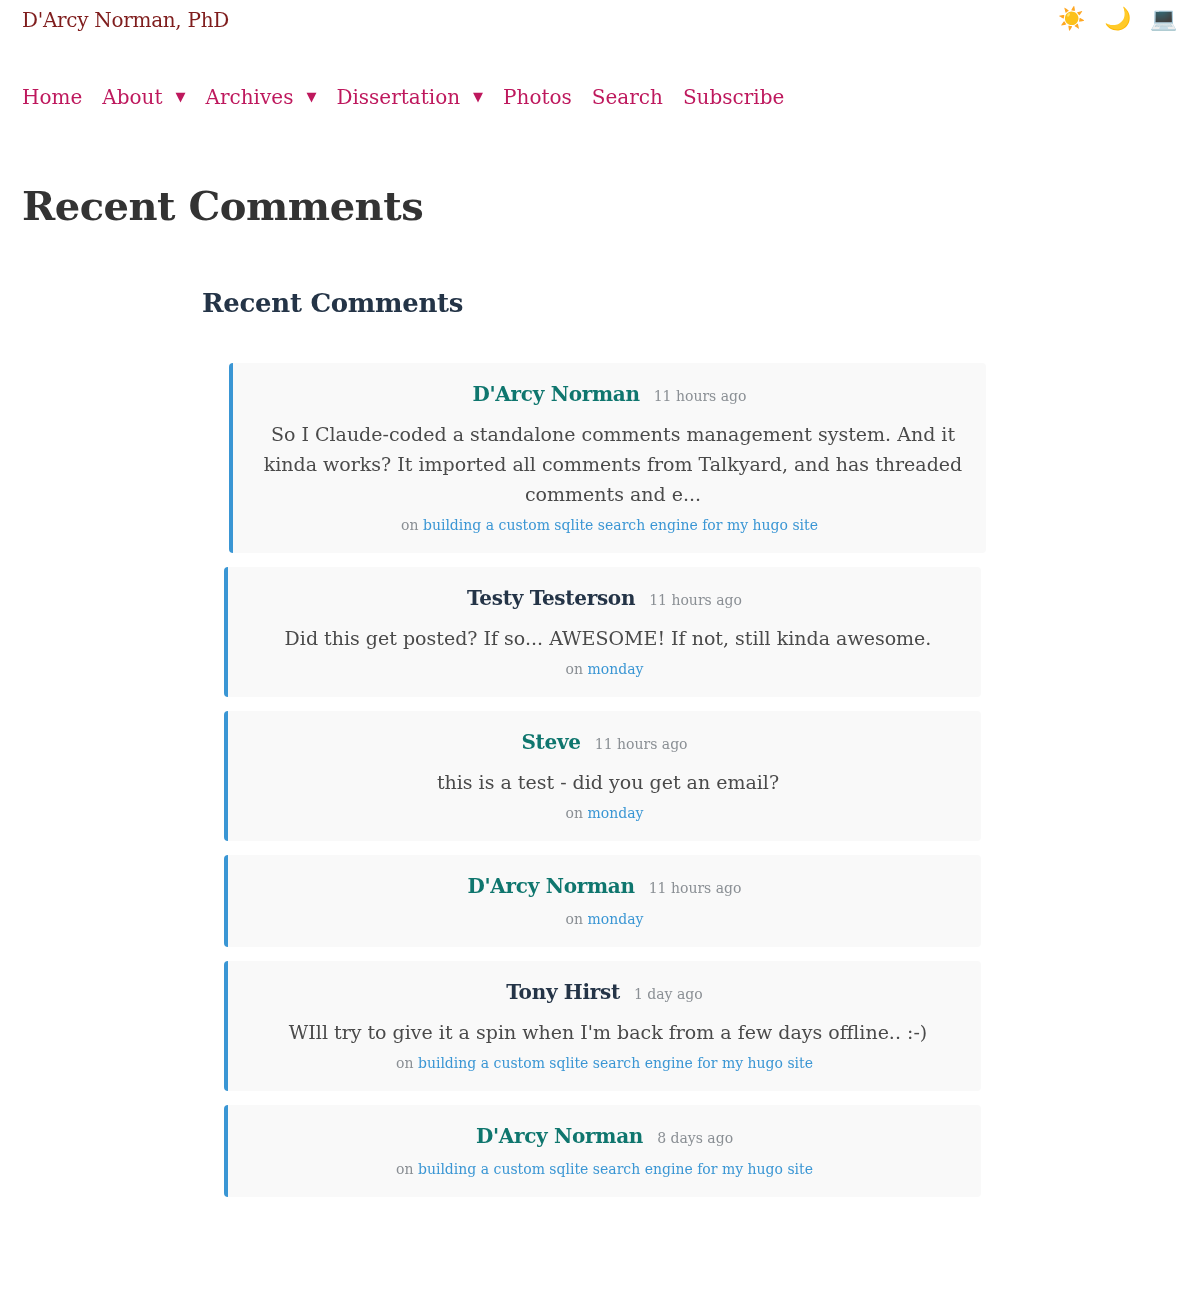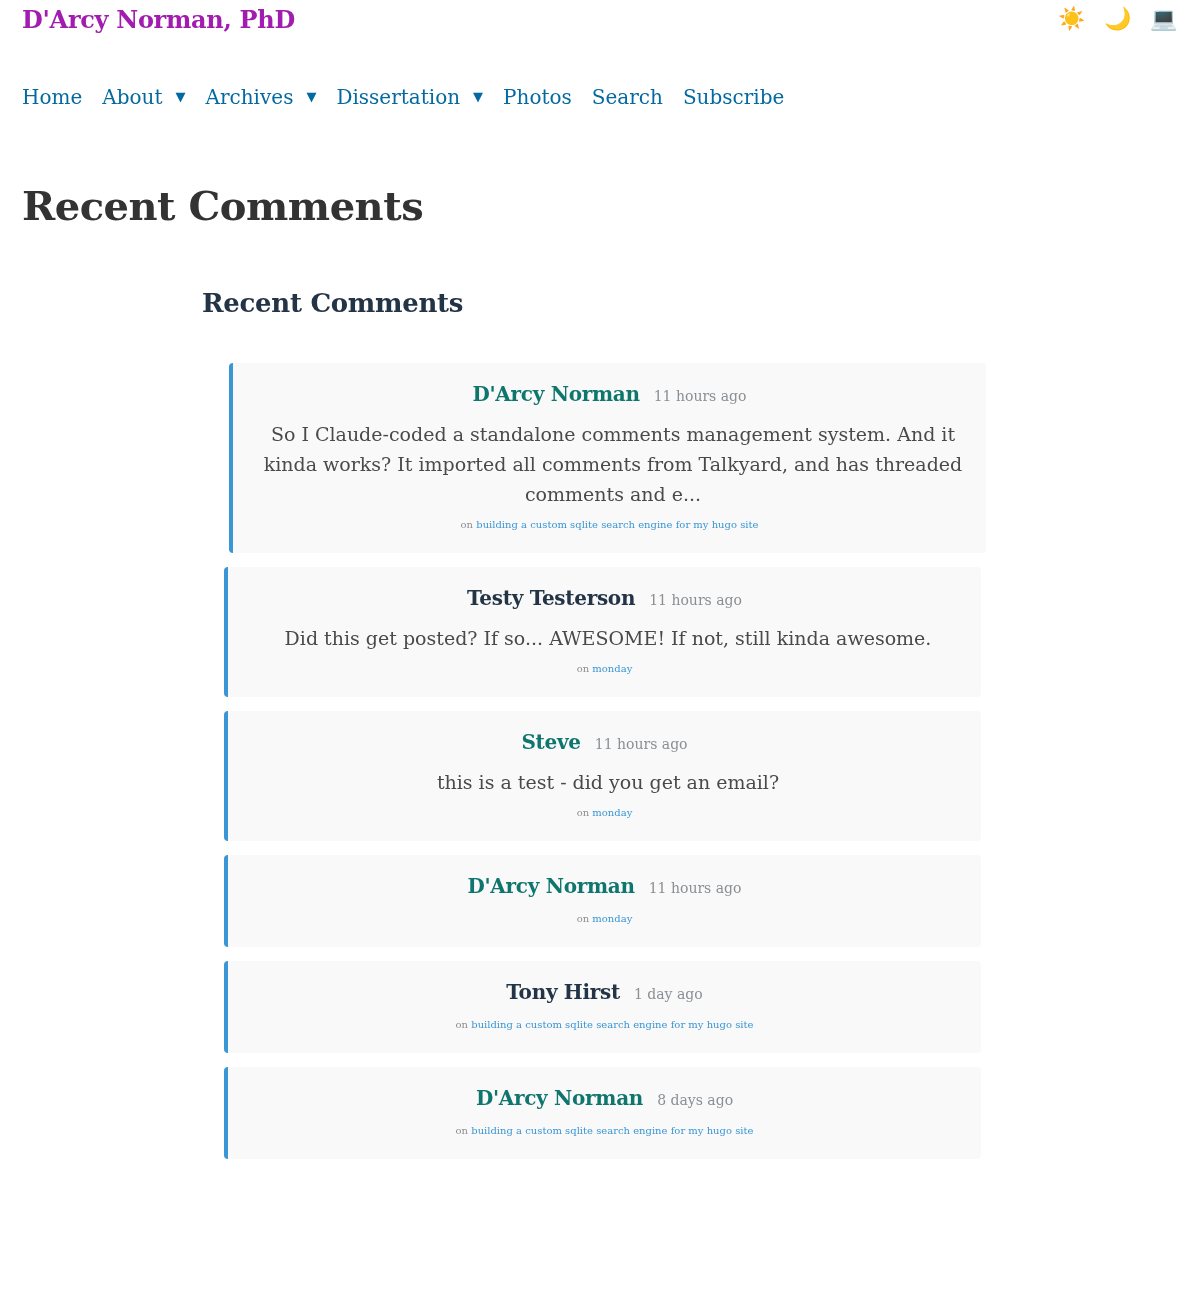--- a/index.html
+++ b/index.html
@@ -11,23 +11,23 @@
       font-family: "DejaVu Serif", "Liberation Serif", serif;
       color: #333333;
     }
     .site-header {
       position: absolute;
       left: 22px;
       top: 2px;
       right: 0;
     }
     .site-title {
-      font-size: 24px;
-      font-weight: bold;
-      color: #a21caf;
+      font-size: 20px;
+      font-weight: normal;
+      color: #7f1d1d;
       margin: 0;
       line-height: 36px;
       letter-spacing: -0.3px;
       text-decoration: none;
       display: inline-block;
     }
     .theme-switch {
       position: absolute;
       right: 24px;
       top: 4px;
@@ -40,21 +40,21 @@
     .nav {
       position: absolute;
       left: 22px;
       top: 83px;
       display: flex;
       align-items: center;
       font-size: 20px;
       line-height: 28px;
     }
     .nav-item {
-      color: #0369a1;
+      color: #be185d;
       margin-right: 20px;
       text-decoration: none;
       display: flex;
       align-items: flex-start;
       cursor: pointer;
     }
     .nav-item .caret {
       font-size: 13px;
       margin-left: 13px;
     }
@@ -116,21 +116,21 @@
       color: #8a8f94;
     }
     .comment-body {
       font-size: 19px;
       color: #4a4a4a;
       line-height: 30px;
       margin: 8px 0 4px 7px;
       padding: 0 4px;
     }
     .comment-meta {
-      font-size: 10px;
+      font-size: 14px;
       color: #8a8f94;
       line-height: 24px;
       margin-top: 4px;
     }
     .comment-meta a {
       color: #3a96d4;
       text-decoration: none;
       cursor: pointer;
     }
   </style>
@@ -224,20 +224,21 @@
       <span>on</span>
       <a>monday</a>
     </div>
   </div>
 
   <div class="comment">
     <div class="comment-header">
       <span class="author plain">Tony Hirst</span>
       <span class="timeago">1 day ago</span>
     </div>
+    <div class="comment-body">WIll try to give it a spin when I'm back from a few days offline.. :-)</div>
     <div class="comment-meta">
       <span>on</span>
       <a>building a custom sqlite search engine for my hugo site</a>
     </div>
   </div>
 
   <div class="comment">
     <div class="comment-header">
       <a class="author link">D'Arcy Norman</a>
       <span class="timeago">8 days ago</span>

